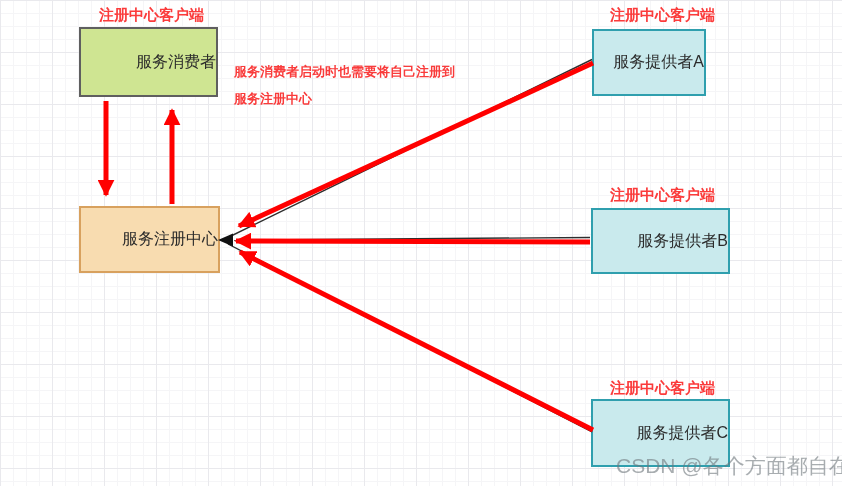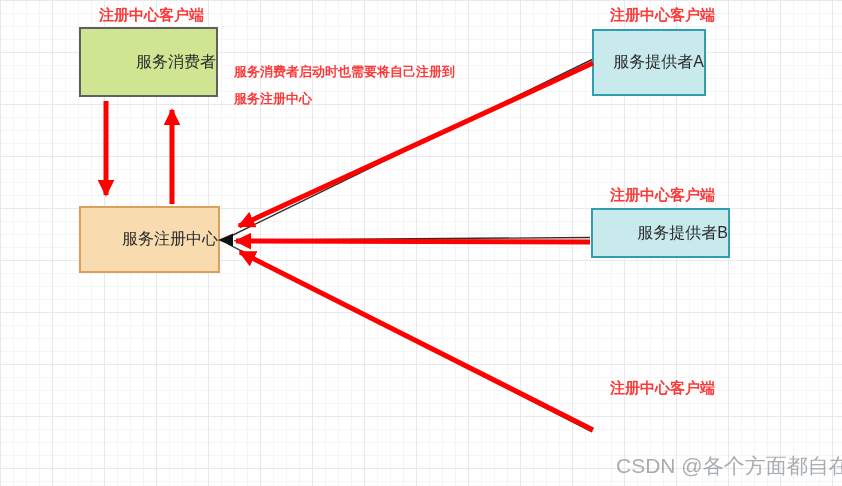--- a/index.html
+++ b/index.html
@@ -35,21 +35,21 @@
   }
   .node-registry {
     left: 79px; top: 206px; width: 141px; height: 67px;
     background: #f8dcb0; border: 2px solid #d8a15e;
   }
   .node-provider-a {
     left: 592px; top: 29px; width: 114px; height: 67px;
     background: #c9eaed; border: 2px solid #2f9fae;
   }
   .node-provider-b {
-    left: 591px; top: 208px; width: 139px; height: 50px;
+    left: 591px; top: 208px; width: 139px; height: 66px;
     background: #c9eaed; border: 2px solid #2f9fae;
   }
   .node-provider-c {
     left: 591px; top: 399px; width: 139px; height: 68px;
     background: #c9eaed; border: 2px solid #2f9fae;
   }
 
   .tag {
     position: absolute;
     font-size: 15px;
@@ -111,20 +111,23 @@
   </div>
 
   <div class="node node-provider-a">
     <span>服务提供者A</span>
   </div>
 
   <div class="node node-provider-b">
     <span>服务提供者B</span>
   </div>
 
+  <div class="node node-provider-c">
+    <span>服务提供者C</span>
+  </div>
 
   <div class="annotation">
     <div>服务消费者启动时也需要将自己注册到</div>
     <div>服务注册中心</div>
   </div>
 
   <svg id="arrow-layer" viewBox="0 0 842 486" xmlns="http://www.w3.org/2000/svg">
     <defs>
       <marker id="redhead" viewBox="0 0 10 10" refX="9" refY="5" markerWidth="3.4" markerHeight="3.4" orient="auto" markerUnits="strokeWidth">
         <path d="M0,0 L10,5 L0,10 z" fill="#ff0000"></path>

